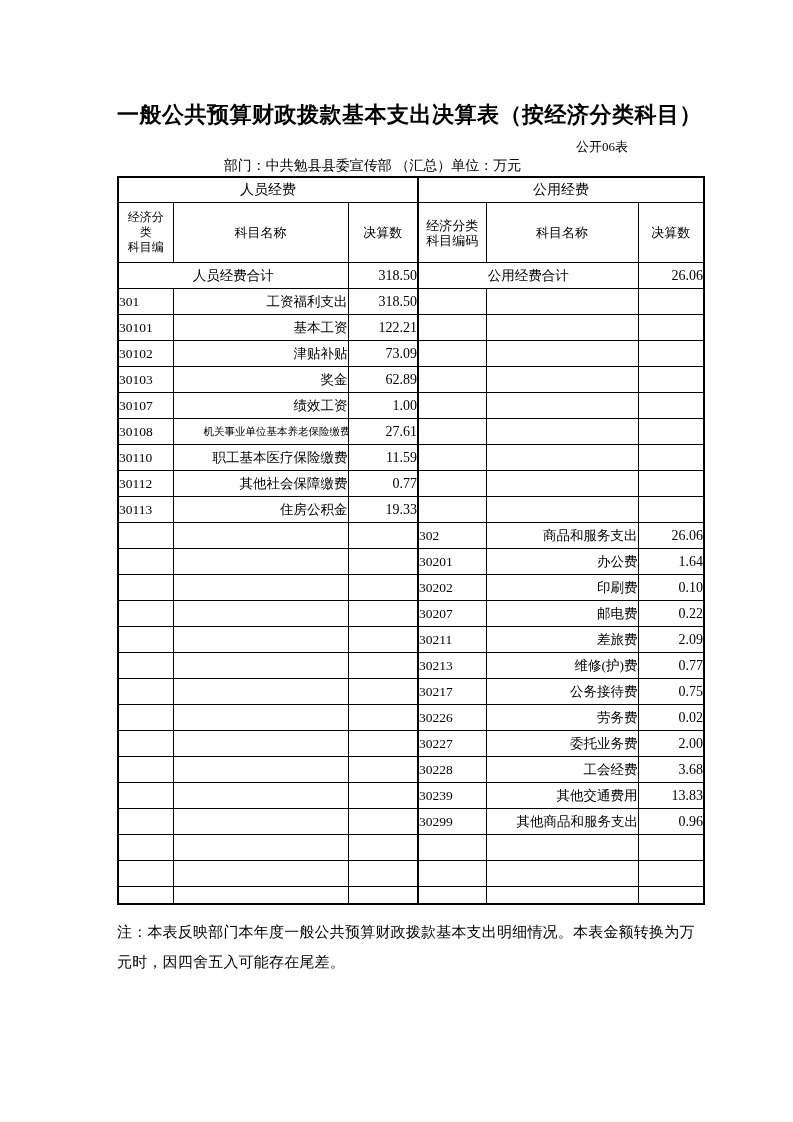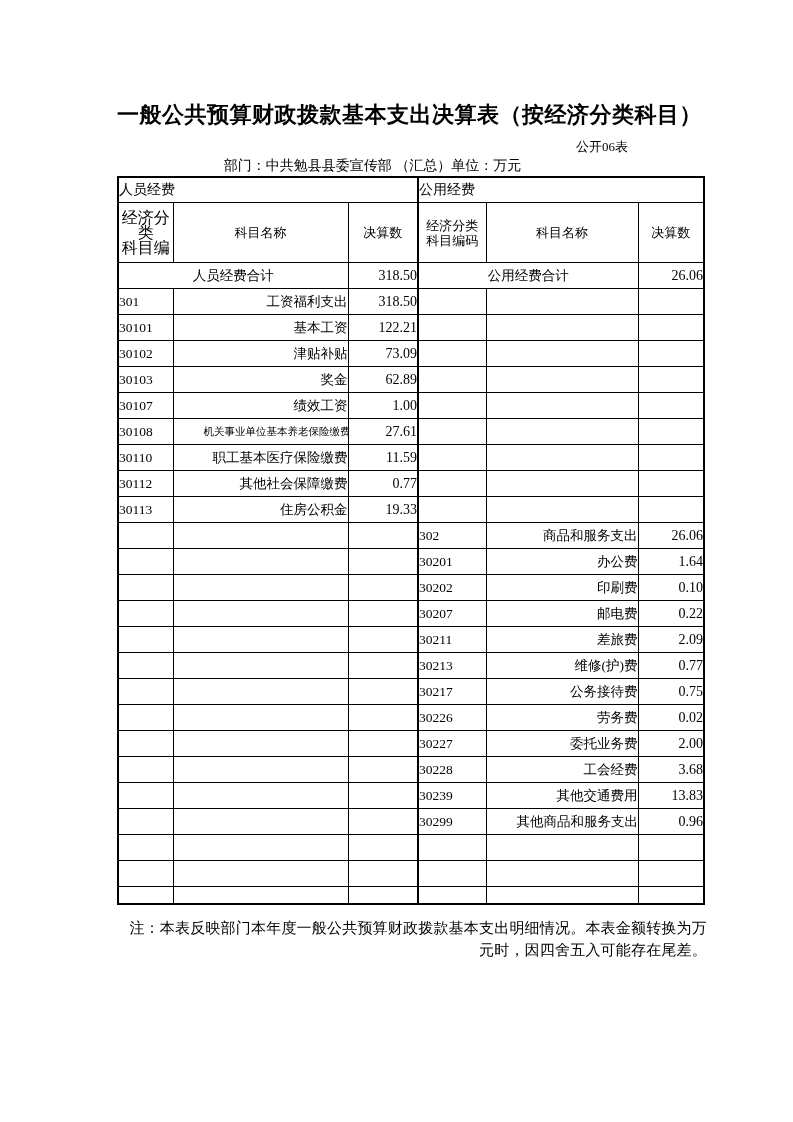--- a/index.html
+++ b/index.html
@@ -44,40 +44,40 @@
     border: 2px solid #000000;
   }
   table.main th, table.main td {
     border: 1px solid #000000;
     padding: 0;
     font-weight: normal;
     overflow: hidden;
     white-space: nowrap;
     vertical-align: middle;
   }
-  tr.group-row th { height: 24px; font-size: 14px; text-align: left; }
+  tr.group-row th { height: 24px; font-size: 14px; text-align: center; }
   tr.colhead-row th { height: 59px; font-size: 13px; text-align: center; line-height: 15px; }
   tr.colhead-row th .hl { display: block; }
   td { height: 25px; font-size: 13.5px; }
   td.code { text-align: left; padding-left: 3px; font-size: 13.5px; }
   td.name { text-align: right; padding-left: 5px; }
   td.name.indent { padding-left: 30px; }
   td.name.small { font-size: 10.5px; }
   td.val { text-align: right; padding-right: 6px; font-size: 14px; }
   td.total-label { text-align: center; }
   tr.short-row td { height: 16px; }
   .mid-border { border-left: 2px solid #000000 !important; }
 
   .note {
     margin-top: 12px;
     width: 590px;
     font-size: 15px;
-    line-height: 22px;
+    line-height: 30px;
     letter-spacing: 0.2px;
-    text-align: right;
+    text-align: left;
   }
 </style>
 </head>
 <body>
 
 <div class="page">
   <div class="content">
 
     <div class="title">一般公共预算财政拨款基本支出决算表（按经济分类科目）</div>
 
@@ -96,21 +96,21 @@
         <col style="width:68px">
         <col style="width:152px">
         <col style="width:66px">
       </colgroup>
       <thead>
         <tr class="group-row">
           <th colspan="3">人员经费</th>
           <th colspan="3" class="mid-border">公用经费</th>
         </tr>
         <tr class="colhead-row">
-          <th style="font-size:16px;">
+          <th style="font-size:12px;">
             <span class="hl">经济分</span>
             <span class="hl">类</span>
             <span class="hl">科目编</span>
           </th>
           <th>科目名称</th>
           <th>决算数</th>
           <th class="mid-border">
             <span class="hl">经济分类</span>
             <span class="hl">科目编码</span>
           </th>

